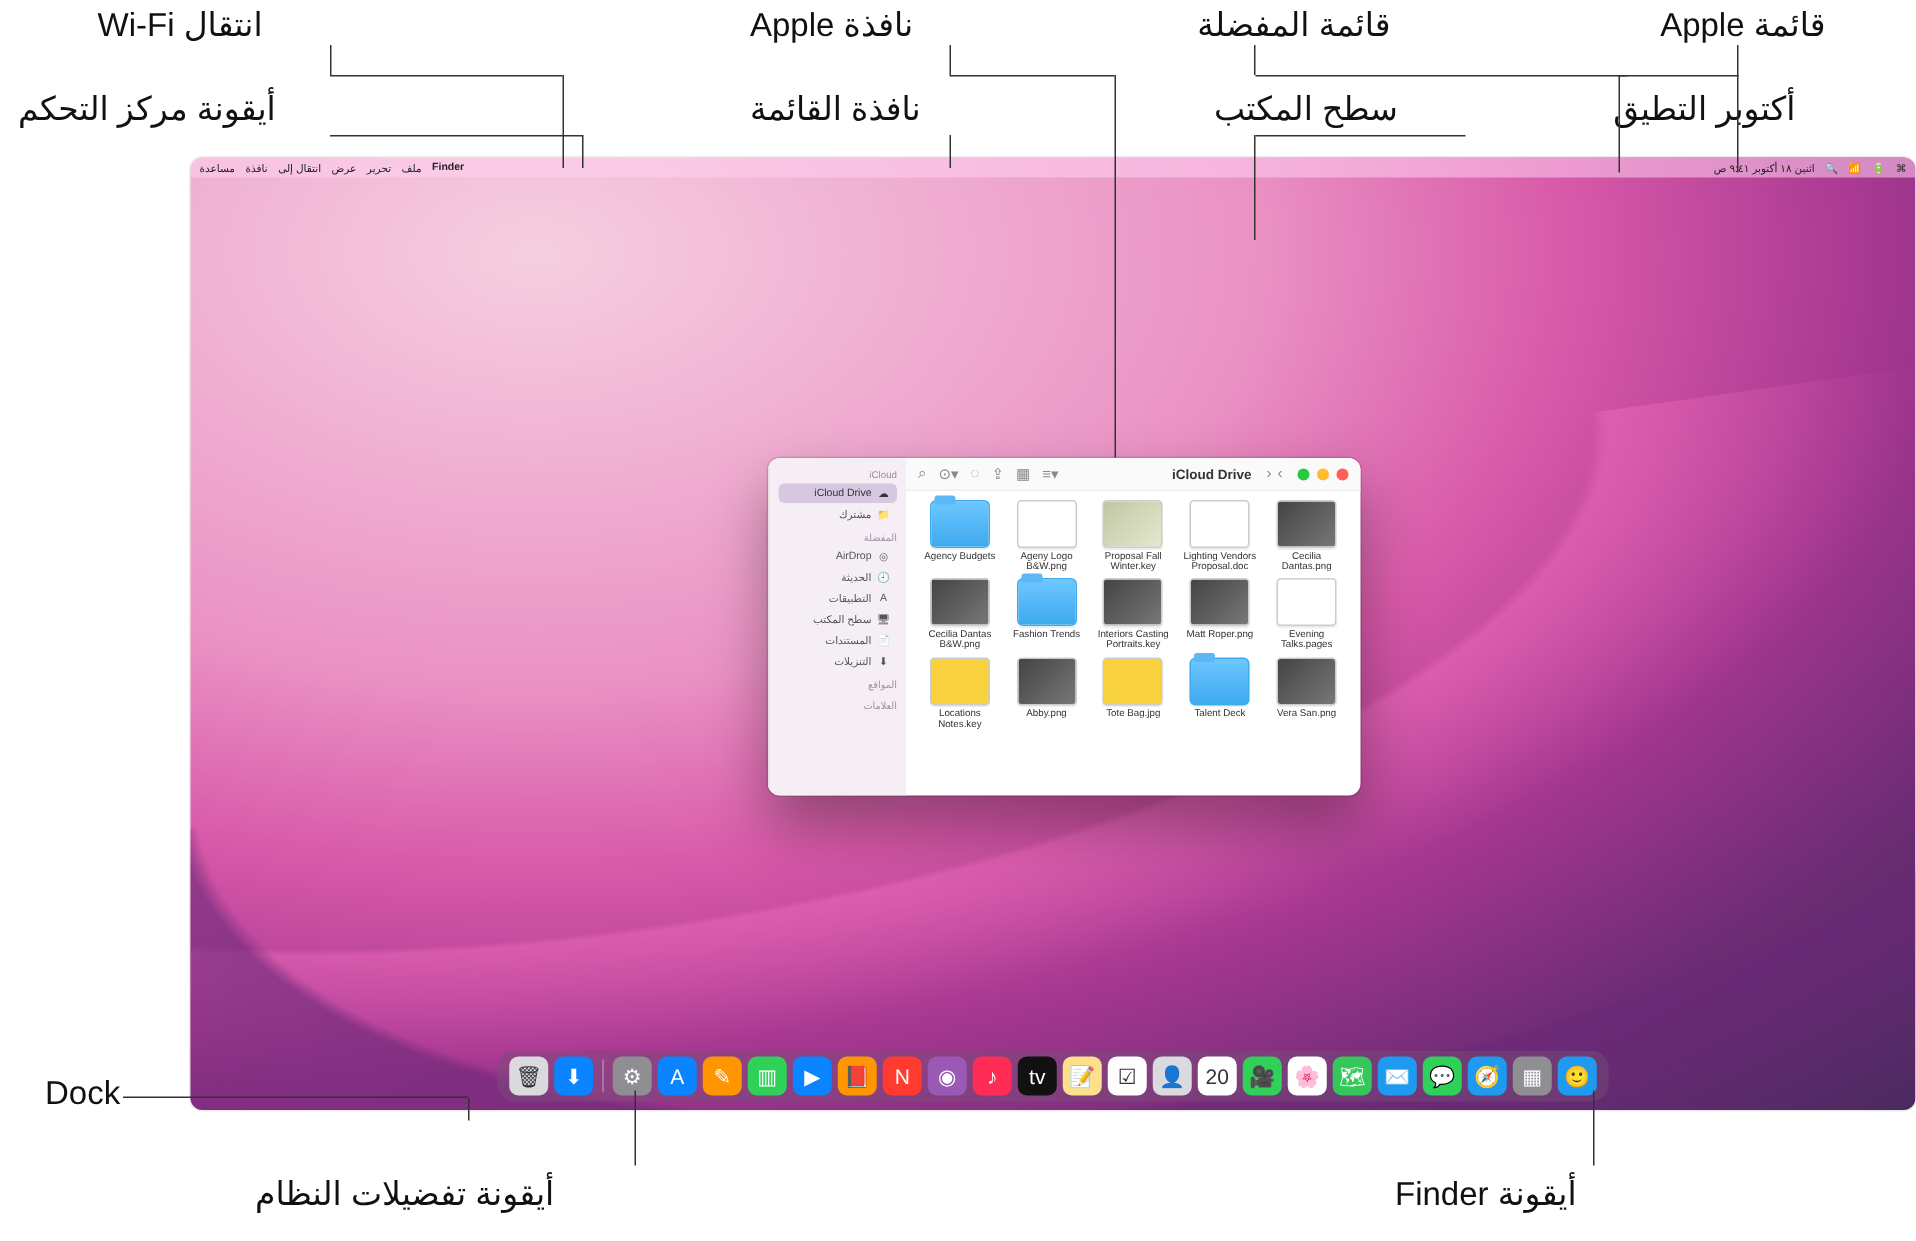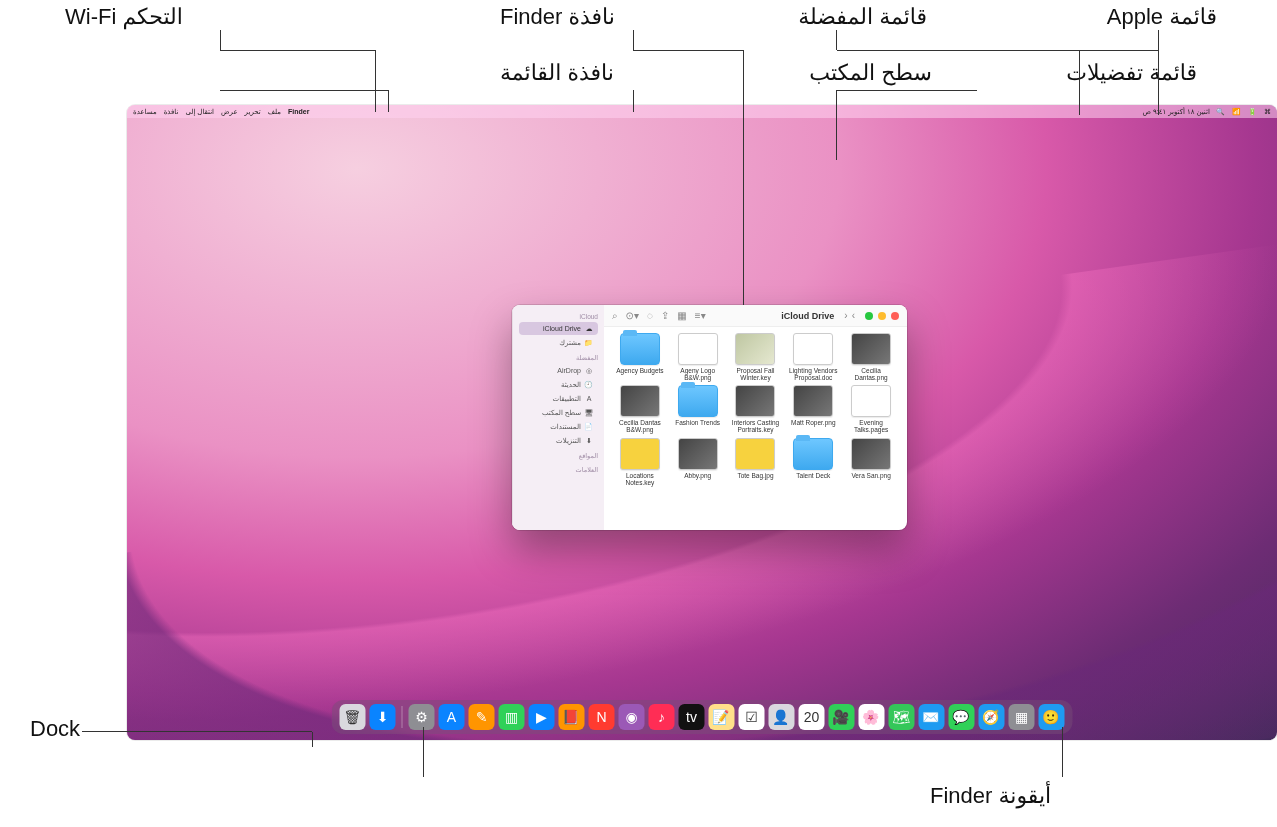--- a/index.html
+++ b/index.html
@@ -89,28 +89,30 @@
   }
   .dock-sep { width: 1px; height: 22px; background: rgba(255,255,255,.35); margin: 0 2px; }
   .dock-icon { width: 26px; height: 26px; border-radius: 6px; display:flex; align-items:center; justify-content:center; font-size:14px; color:#fff; }
 </style>
 </head>
 <body>
 
 <div class="callouts">
   <div class="callout" style="top:4px; right:60px;">قائمة Apple</div>
   <div class="callout" style="top:4px; right:350px;">قائمة المفضلة</div>
-  <div class="callout" style="top:4px; left:500px;">نافذة Finder</div>
-  <div class="callout" style="top:4px; left:65px;">التحكم Wi-Fi</div>
-
-  <div class="callout" style="top:60px; right:80px;">قائمة تفضيلات</div>
+  <div class="callout" style="top:4px; left:500px;">نافذة Apple</div>
+  <div class="callout" style="top:4px; left:65px;">انتقال Wi-Fi</div>
+
+  <div class="callout" style="top:60px; right:80px;">أكتوبر التطيق</div>
   <div class="callout" style="top:60px; right:345px;">سطح المكتب</div>
   <div class="callout" style="top:60px; left:500px;">نافذة القائمة</div>
+  <div class="callout" style="top:60px; left:12px;">أيقونة مركز التحكم</div>
 
   <div class="callout" style="bottom:85px; left:30px;">Dock</div>
+  <div class="callout" style="bottom:18px; left:170px;">أيقونة تفضيلات النظام</div>
   <div class="callout" style="bottom:18px; left:930px;">أيقونة Finder</div>
 
   <div class="leader v" style="right:118px; top:30px; height:85px;"></div>
   <div class="leader h" style="right:118px; top:50px; width:80px;"></div>
   <div class="leader v" style="right:197px; top:50px; height:65px;"></div>
 
   <div class="leader v" style="right:440px; top:30px; height:20px;"></div>
   <div class="leader h" style="right:192px; top:50px; width:248px;"></div>
   <div class="leader v" style="right:192px; top:50px; height:0px;"></div>
   <div class="leader v" style="right:440px; top:90px; height:70px;"></div>

